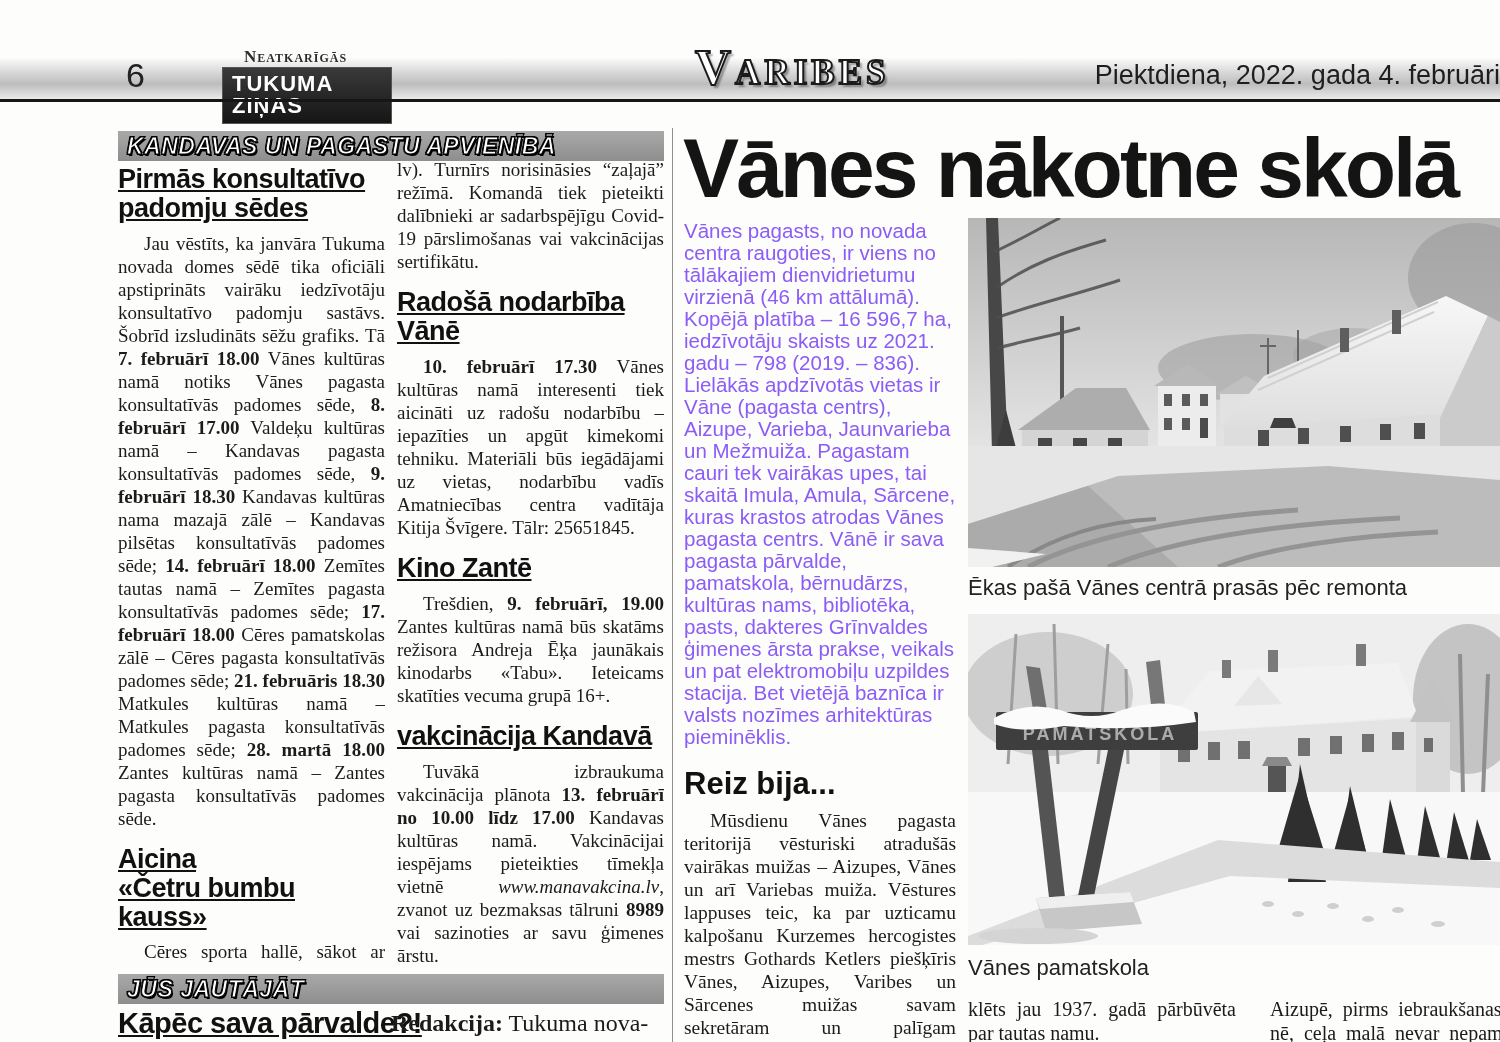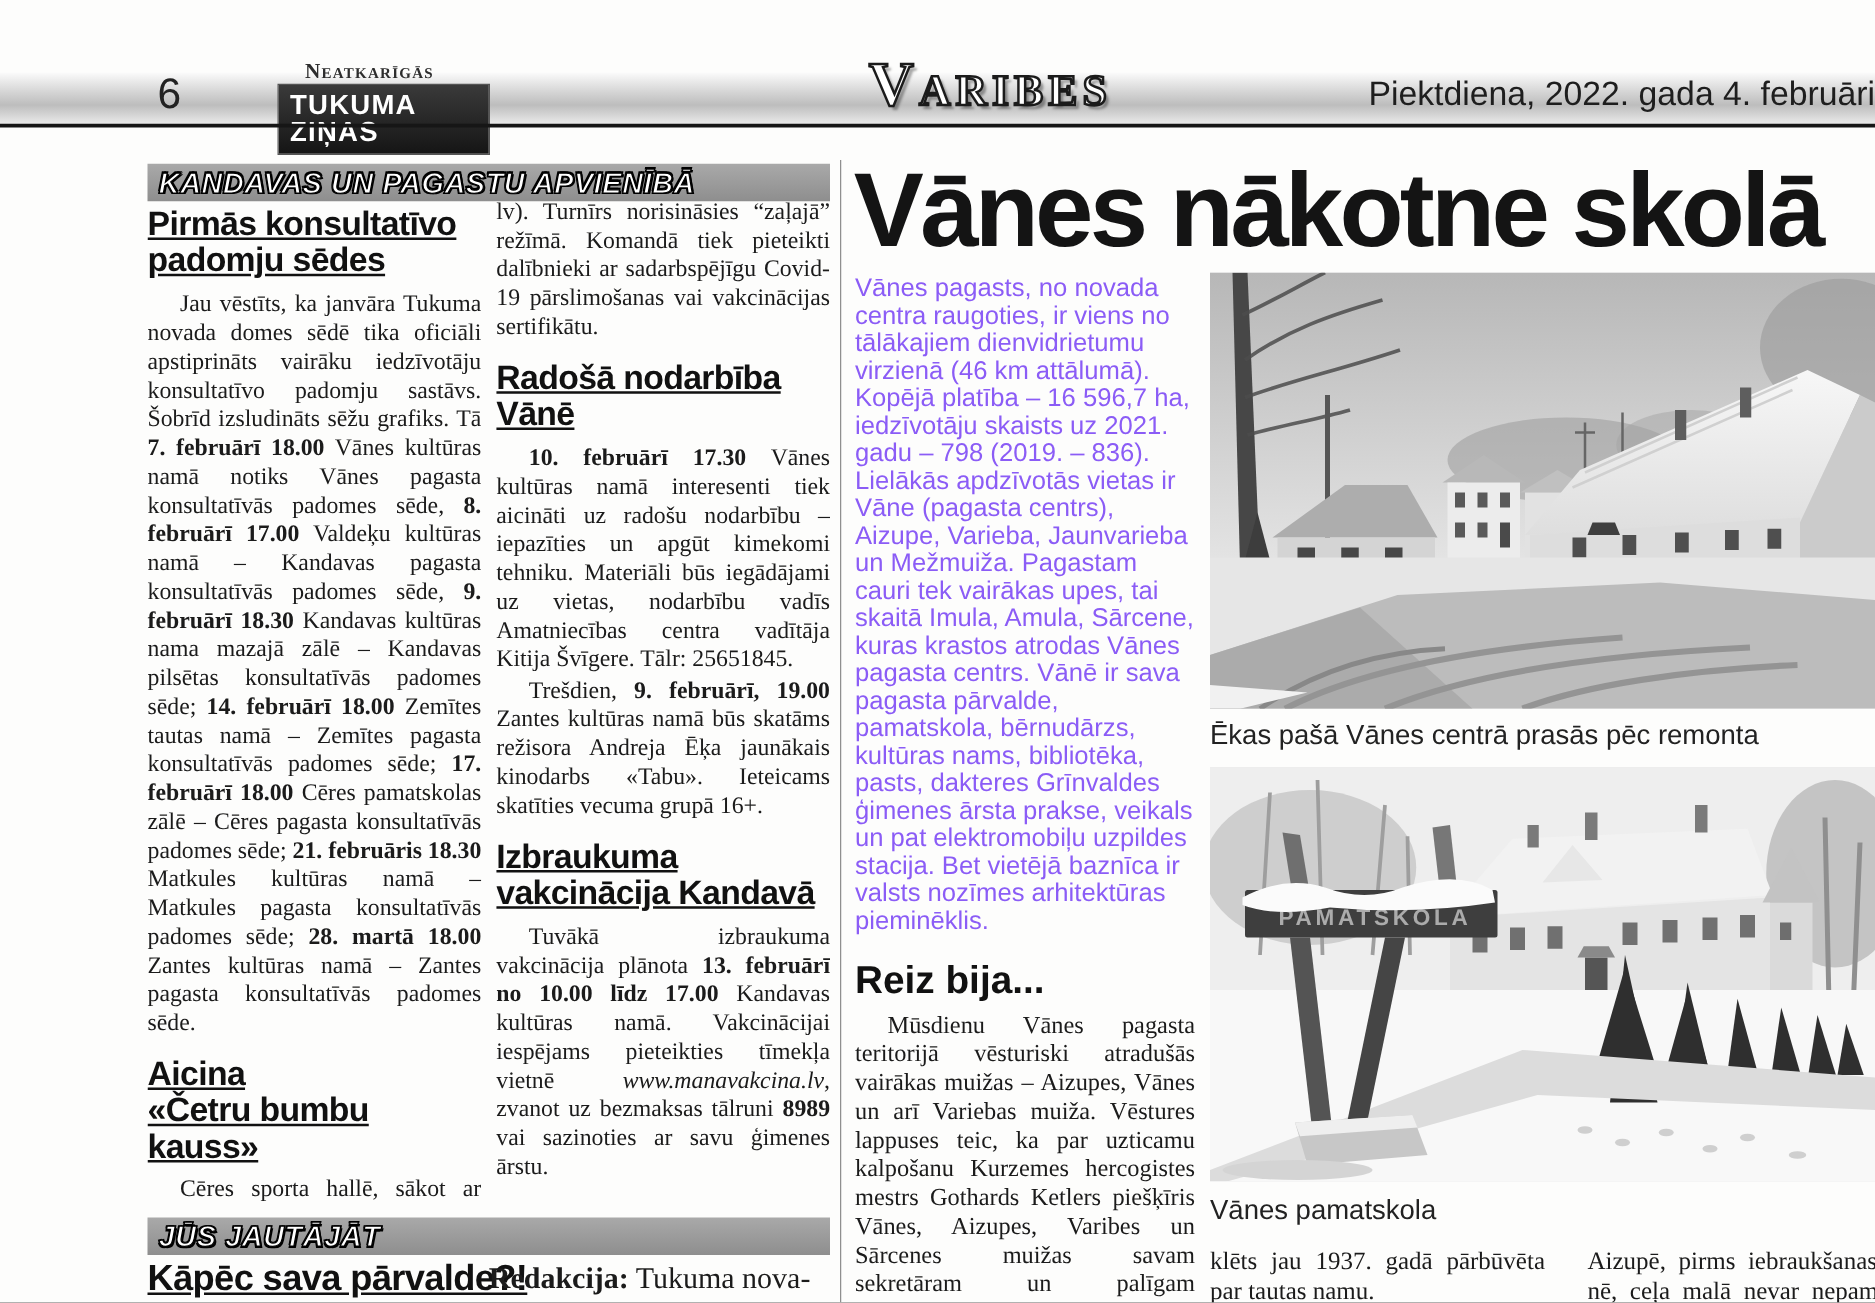--- a/index.html
+++ b/index.html
@@ -77,23 +77,23 @@
         <div>Aicina</div>
         <div>«Četru bumbu kauss»</div>
       </h2>
     <p class="serifp ind"><span>Cēres sporta hallē, sākot ar februāri, plānots organizēt turnīru «Četru bumbu kauss», kur komandām būs iespēja apliecināt sevi kādā no četrām spēlēm: 26. februārī – volejbolā, 12. martā – basketbolā, 26. martā – telpu futbolā, 9. aprīlī – florbolā. Sacensību sākums – 10.00. Komandai informācija par savu dalību jāsniedz </span></p>
   </div>
 
   <div class="col" style="left:397px;top:158px;height:807px">
     <p class="serifp"><span>lv). Turnīrs norisināsies “zaļajā” režīmā. Komandā tiek pieteikti dalībnieki ar sadarbspējīgu Covid-19 pārslimošanas vai vakcinācijas sertifikātu.</span></p>
     <h2 class="head">Radošā nodarbība Vānē</h2>
     <p class="serifp ind"><span class="b">10. februārī 17.30</span><span> Vānes kultūras namā interesenti tiek aicināti uz radošu nodarbību – iepazīties un apgūt kimekomi tehniku. Materiāli būs iegādājami uz vietas, nodarbību vadīs Amatniecības centra vadītāja Kitija Švīgere. Tālr: 25651845.</span></p>
+    <h2 class="head">Kino Zantē</h2>
     <p class="serifp ind"><span>Trešdien, </span><span class="b">9. februārī, 19.00</span><span> Zantes kultūras namā būs skatāms režisora Andreja Ēķa jaunākais kinodarbs «Tabu». Ieteicams skatīties vecuma grupā 16+.</span></p>
     <h2 class="head">
-        <div>Izbraukuma</div>
         <div>vakcinācija Kandavā</div>
       </h2>
     <p class="serifp ind"><span>Tuvākā izbraukuma vakcinācija plānota </span><span class="b">13. februārī no 10.00 līdz 17.00</span><span> Kandavas kultūras namā. Vakcinācijai iespējams pieteikties tīmekļa vietnē </span><span class="i">www.manavakcina.lv</span><span>, zvanot uz bezmaksas tālruni </span><span class="b">8989</span><span> vai sazinoties ar savu ģimenes ārstu.</span></p>
 
   </div>
 
   <div class="bar" style="top:974px">
     <span>JŪS JAUTĀJĀT</span>
   </div>
   <h2 class="head" style="position:absolute;left:118px;top:1008px;margin:0;font-size:29px">Kāpēc sava pārvalde?!</h2>

